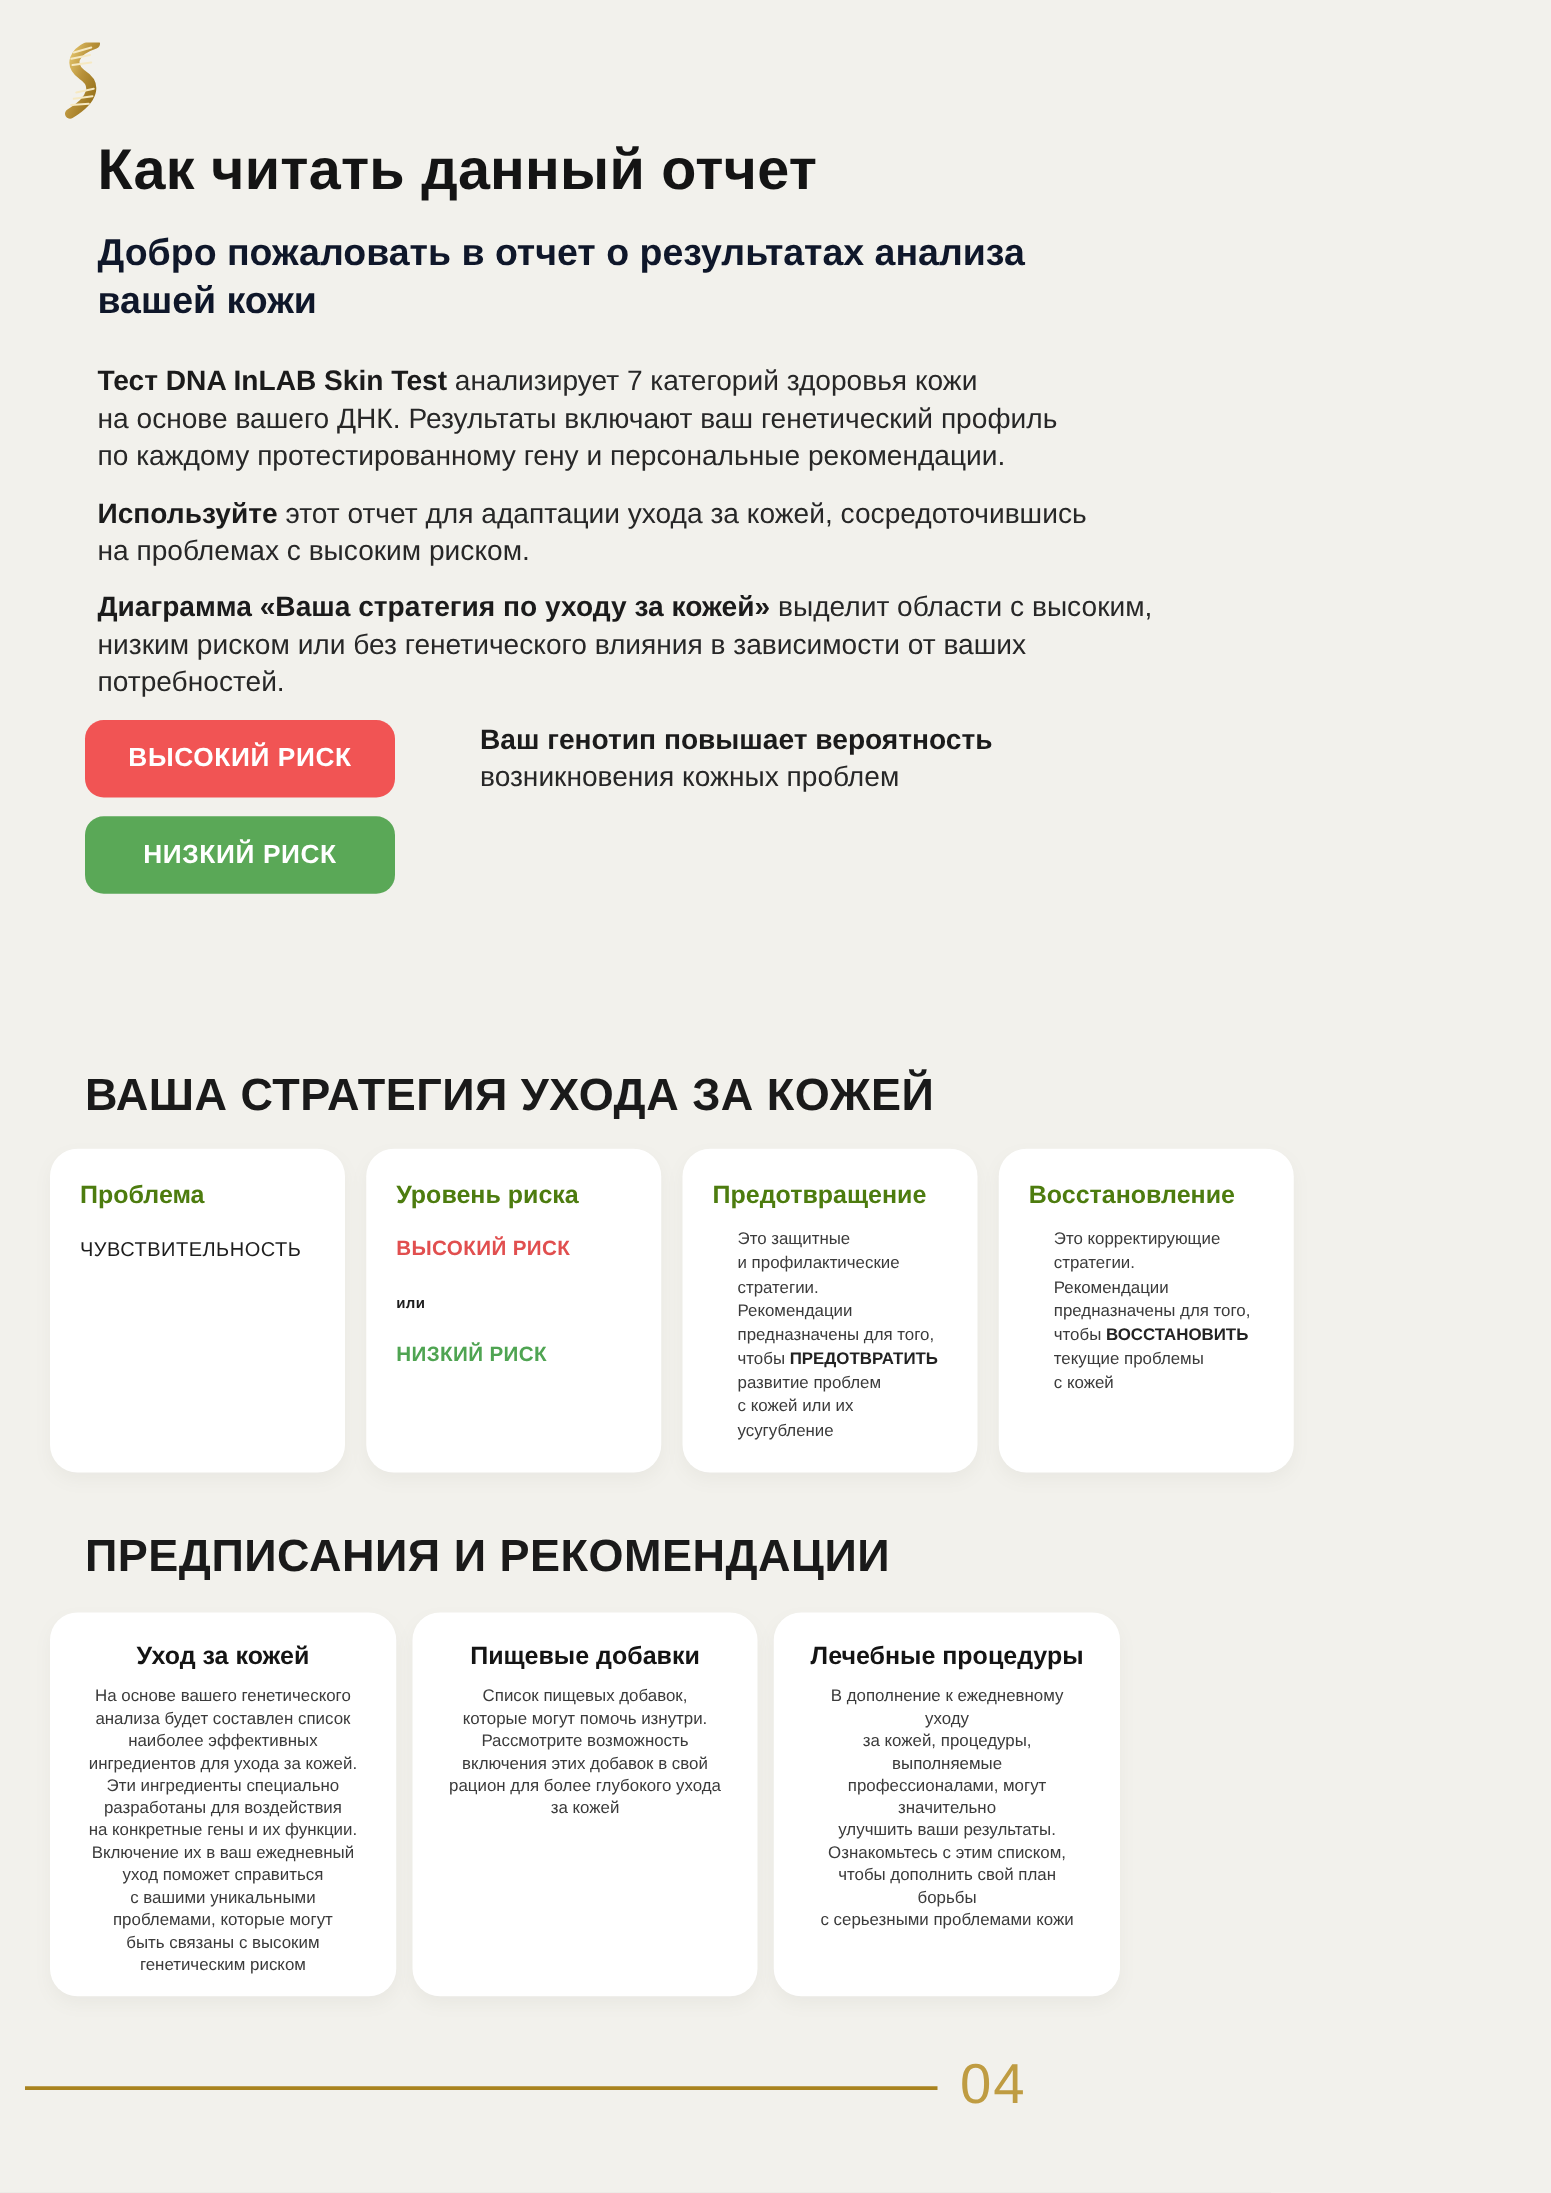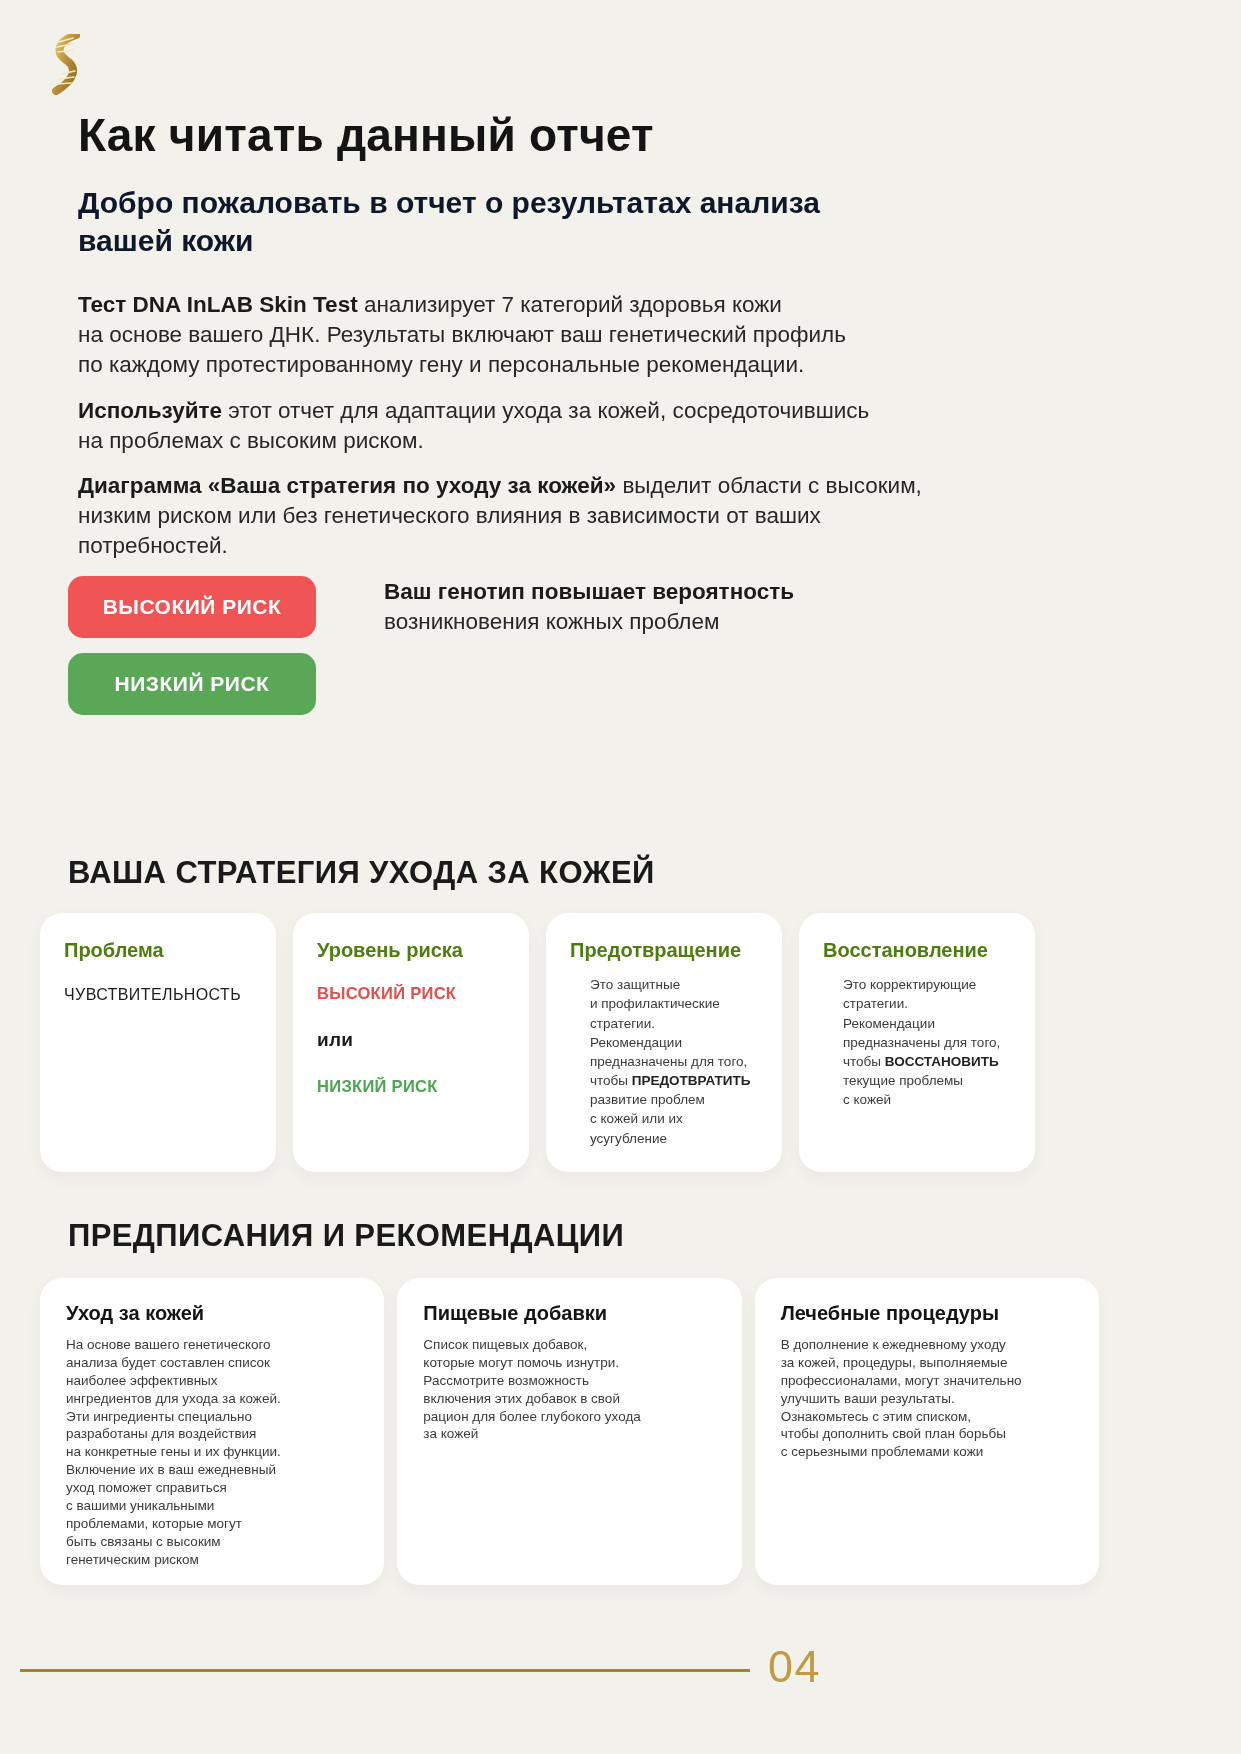--- a/index.html
+++ b/index.html
@@ -45,44 +45,44 @@
   .badge-none { background:transparent; border:2.5px solid #b28e62; color:#a78a5d; }
   .badge-low  { background:#5aa857; color:#ffffff; }
   .legend-desc {
     margin-left:68px; max-width:520px;
     font-size:22.5px; line-height:1.33; color:#272727;
     white-space:pre-line;
   }
 
   .section-heading {
     margin:140px 0 0 28px;
-    font-size:31px; font-weight:700; color:#1a1a1a; letter-spacing:0.4px;
+    font-size:36px; font-weight:700; color:#1a1a1a; letter-spacing:0.4px;
   }
   .section-heading.second { margin-top:46px; }
 
   .cards4 {
     margin-top:22px; width:995px;
     display:grid; grid-template-columns:repeat(4,1fr); gap:17px;
   }
   .cards3 {
-    margin-top:24px; width:1059px;
-    display:grid; grid-template-columns:repeat(3,1fr); gap:13px;
+    margin-top:24px; width:856px;
+    display:grid; grid-template-columns:repeat(3,1fr); gap:13px;text-align:center;
   }
   .card {
     background:#ffffff; border-radius:22px;
     box-shadow:0 6px 14px rgba(130,130,120,0.07);
     padding:26px 24px 24px;
   }
   .card-title { font-size:20px; font-weight:700; color:#4d7c0f; }
   .card-caps {
     margin-top:24px; font-size:16px; letter-spacing:0.4px; color:#1d1d1d;
   }
   .risk-item { font-size:16.5px; font-weight:700; letter-spacing:0.3px; }
   .risk-high { margin-top:22px; color:#e14f4f; }
-  .risk-or   { margin-top:26px; color:#1d1d1d; font-size:19px; }
+  .risk-or   { margin-top:26px; color:#1d1d1d; font-size:12px; }
   .risk-low  { margin-top:26px; color:#4fa452; }
   .card-body-sm {
     margin-top:13px; font-size:13.5px; line-height:1.42; color:#3b3b3b;
     white-space:pre-line;
     margin-left:20px;
   }
   .card-body-sm b { color:#222222; font-weight:700; }
 
   .pcard { padding:24px 26px 16px; }
   .pcard-title { font-size:20px; font-weight:700; color:#141414; }

